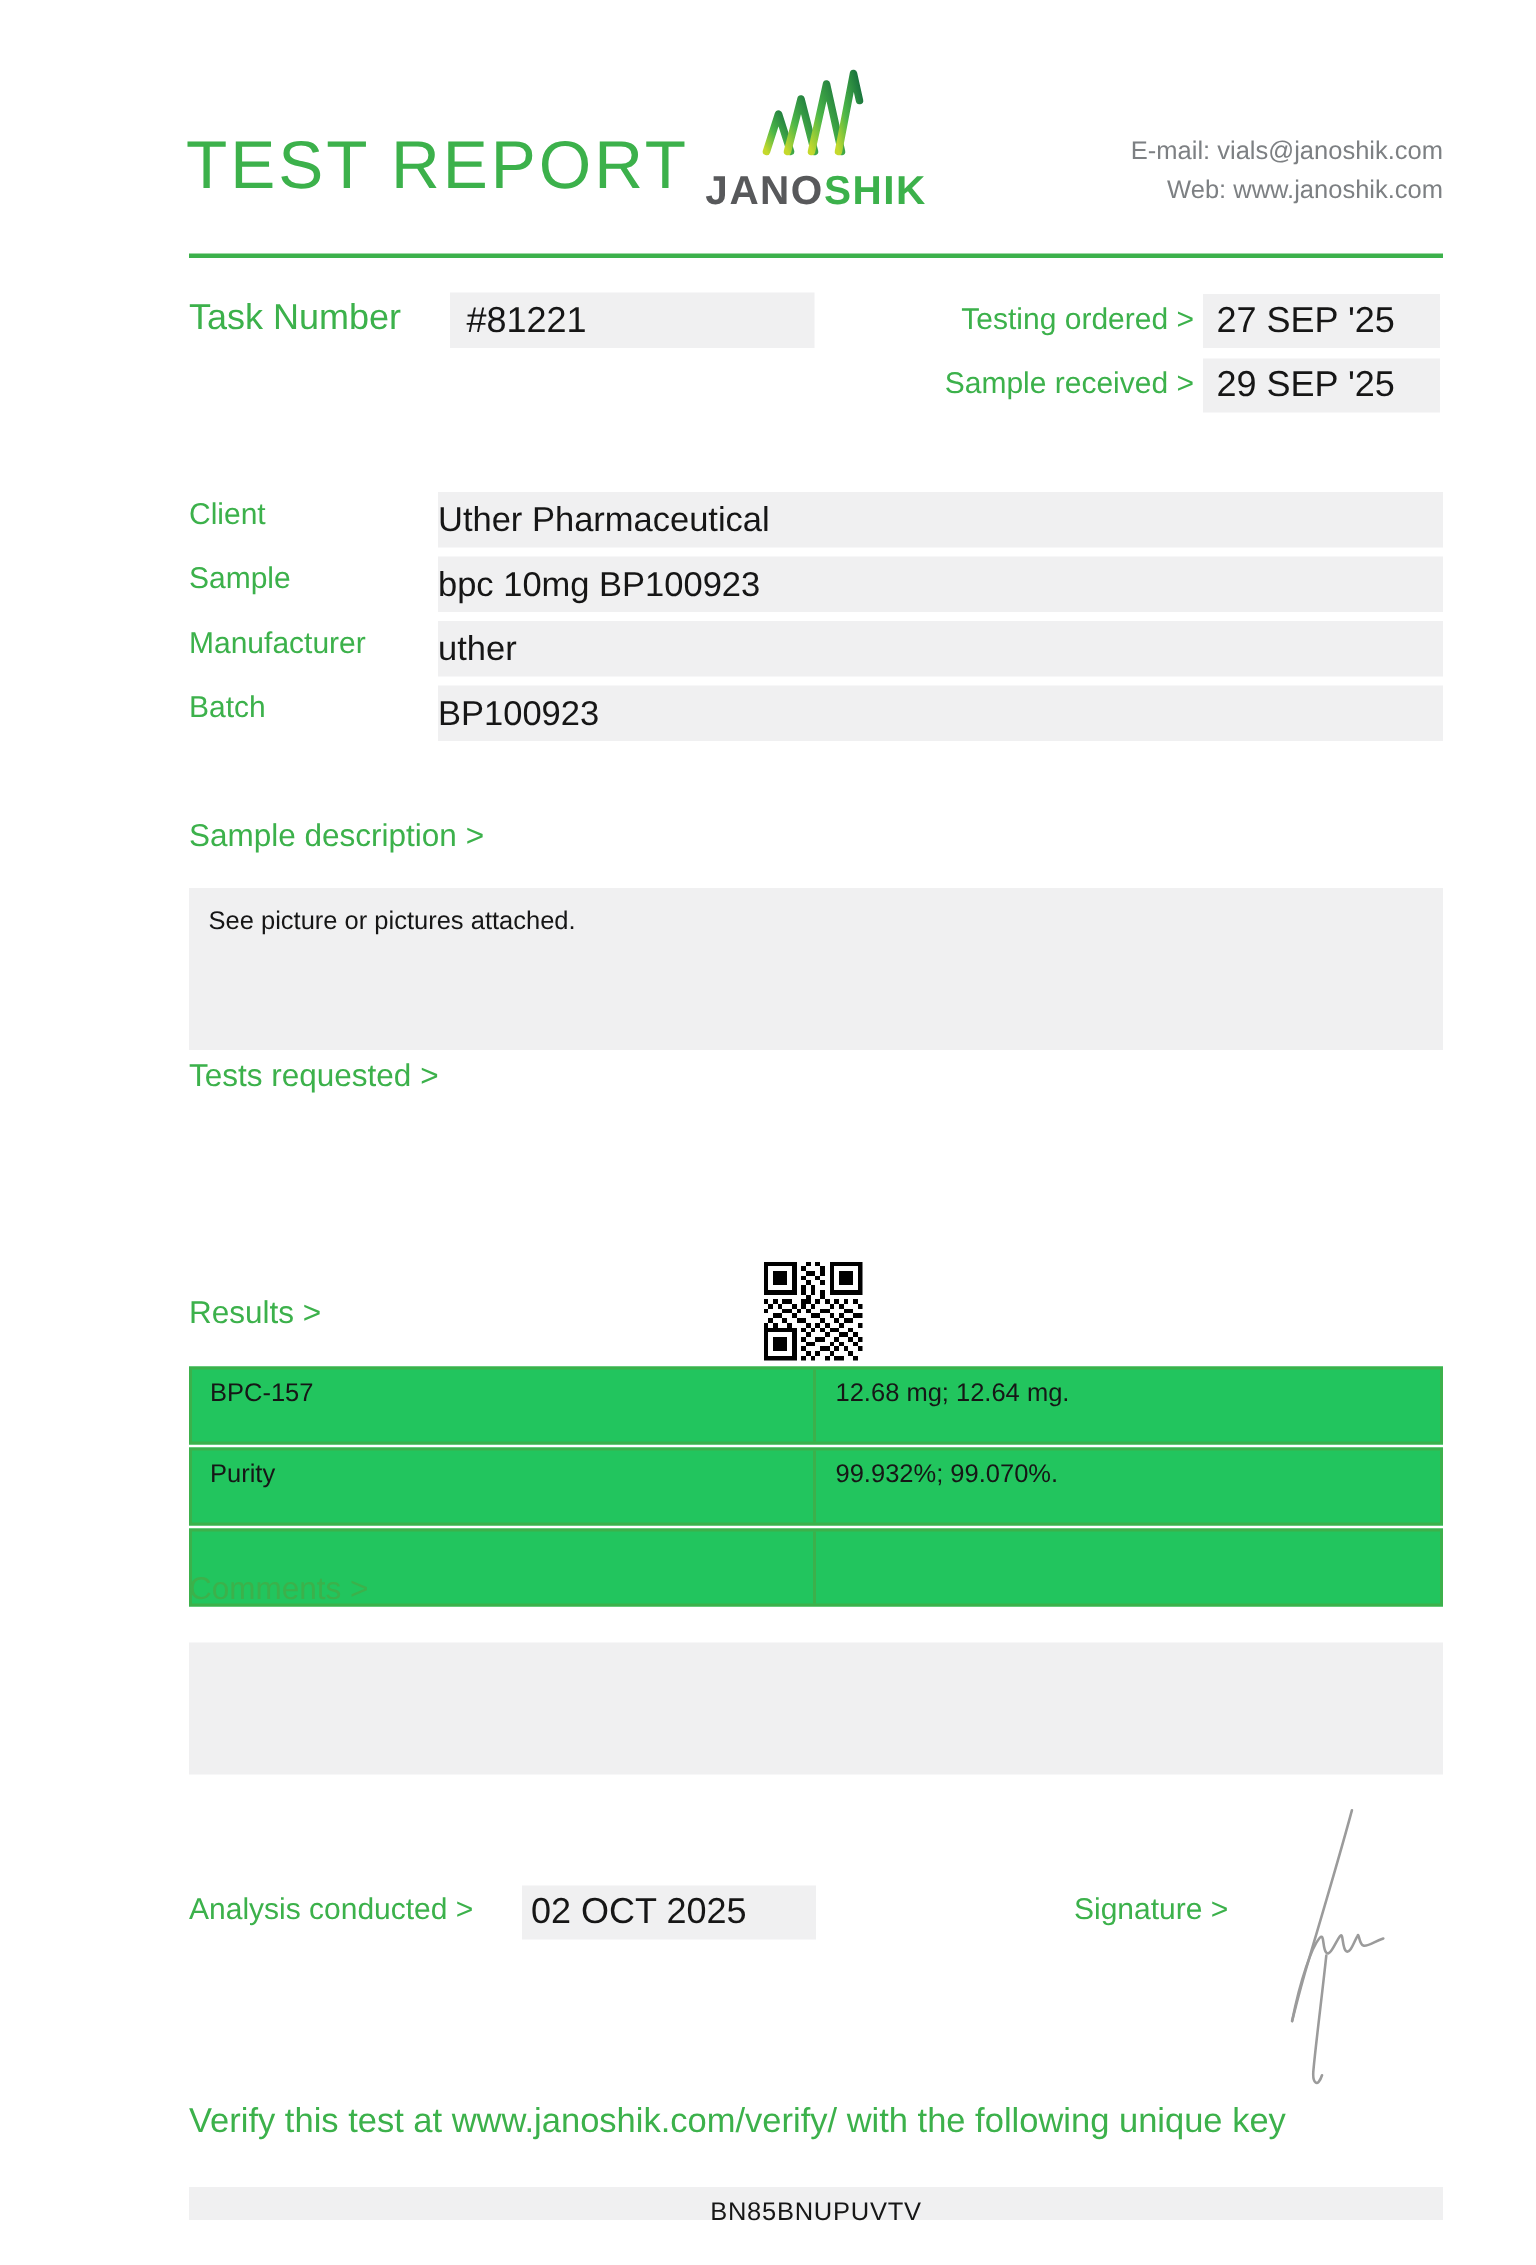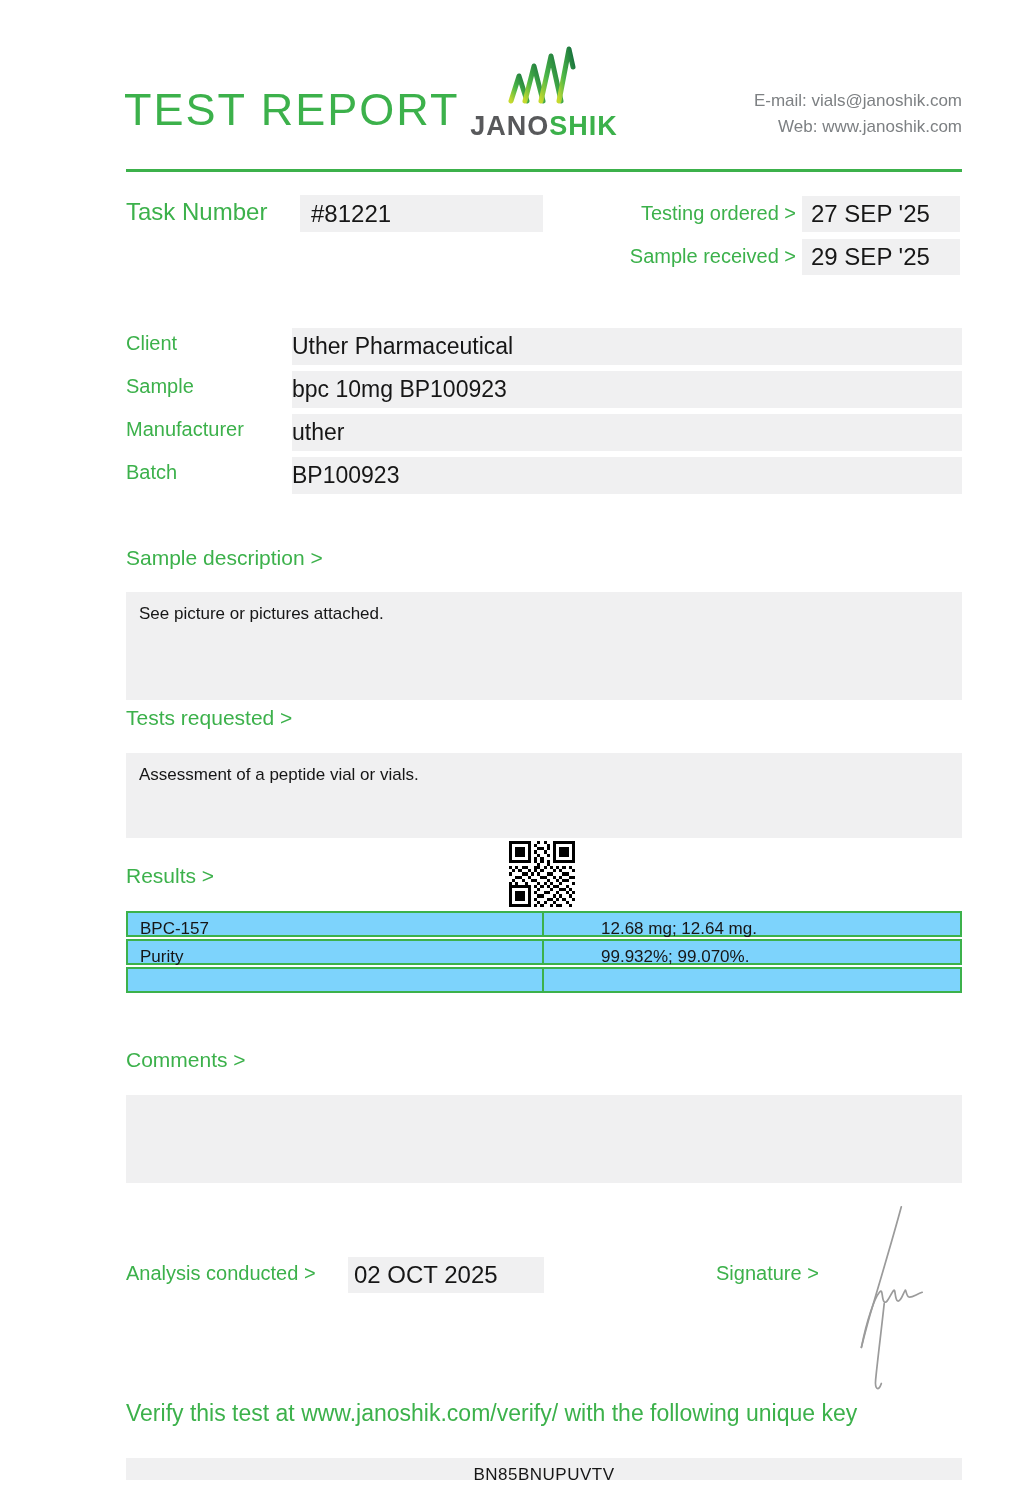--- a/index.html
+++ b/index.html
@@ -31,21 +31,21 @@
   .info-value { position:absolute; left:260px; width:670px; height:37px; background:var(--field_bg,#f0f0f1);
                 font-size:23px; line-height:37px; }
 
   .section-heading { position:absolute; left:94px; font-size:21px; color:var(--green,#3cb14b); }
   .box { position:absolute; left:94px; width:836px; background:var(--field_bg,#f0f0f1);
          font-size:17px; padding:11px 13px; line-height:22px; }
 
   .qr { position:absolute; left:477px; top:841px; }
 
   .rtable { position:absolute; left:94px; top:911px; width:836px; }
-  .rtable-row { display:flex; border:2px solid var(--green,#3cb14b); height:26px; margin-bottom:2px; background:#7dd3fc;gap:44px; }
+  .rtable-row { display:flex; border:2px solid var(--green,#3cb14b); height:52px; margin-bottom:2px; background:#22c55e; }
   .cell-name { width:416px; border-right:2px solid var(--green,#3cb14b); line-height:31px; padding-left:12px; font-size:17px; }
   .cell-result { flex:1; line-height:31px; padding-left:13px; font-size:17px; }
 
   .analysis-label { position:absolute; left:94px; top:1262px; font-size:20px; color:var(--green,#3cb14b); }
   .analysis-date { position:absolute; left:316px; top:1257px; width:196px; height:36px;
                    background:var(--field_bg,#f0f0f1); font-size:24px; line-height:36px; padding-left:6px; }
   .signature-label { position:absolute; left:684px; top:1262px; font-size:20px; color:var(--green,#3cb14b); }
   .signature { position:absolute; left:806px; top:1203px; }
 
   .verify { position:absolute; left:94px; top:1400px; width:836px; font-size:23px;
@@ -109,21 +109,20 @@
   <div class="info-value" style="top:371px">bpc 10mg BP100923</div>
   <div class="info-label" style="top:418px">Manufacturer</div>
   <div class="info-value" style="top:414px">uther</div>
   <div class="info-label" style="top:461px">Batch</div>
   <div class="info-value" style="top:457px">BP100923</div>
 
   <div class="section-heading" style="top:546px">Sample description &gt;</div>
   <div class="box" style="top:592px; height:108px">See picture or pictures attached.</div>
 
   <div class="section-heading" style="top:706px">Tests requested &gt;</div>
-  <div class="box" style="top:753px; height:85px">Assessment of a peptide vial or vials.</div>
 
   <div class="section-heading" style="top:864px">Results &gt;</div>
 
   <svg class="qr" width="66" height="66" viewBox="0 0 21 21" shape-rendering="crispEdges">
     <rect x="0" y="0" width="21" height="21" fill="#fff"></rect>
     <g fill="#000">
       <rect x="0" y="0" width="7" height="7"></rect>
         <rect x="1" y="1" width="5" height="5" fill="#fff"></rect>
         <rect x="2" y="2" width="3" height="3"></rect>
       <rect x="14" y="0" width="7" height="7"></rect>

